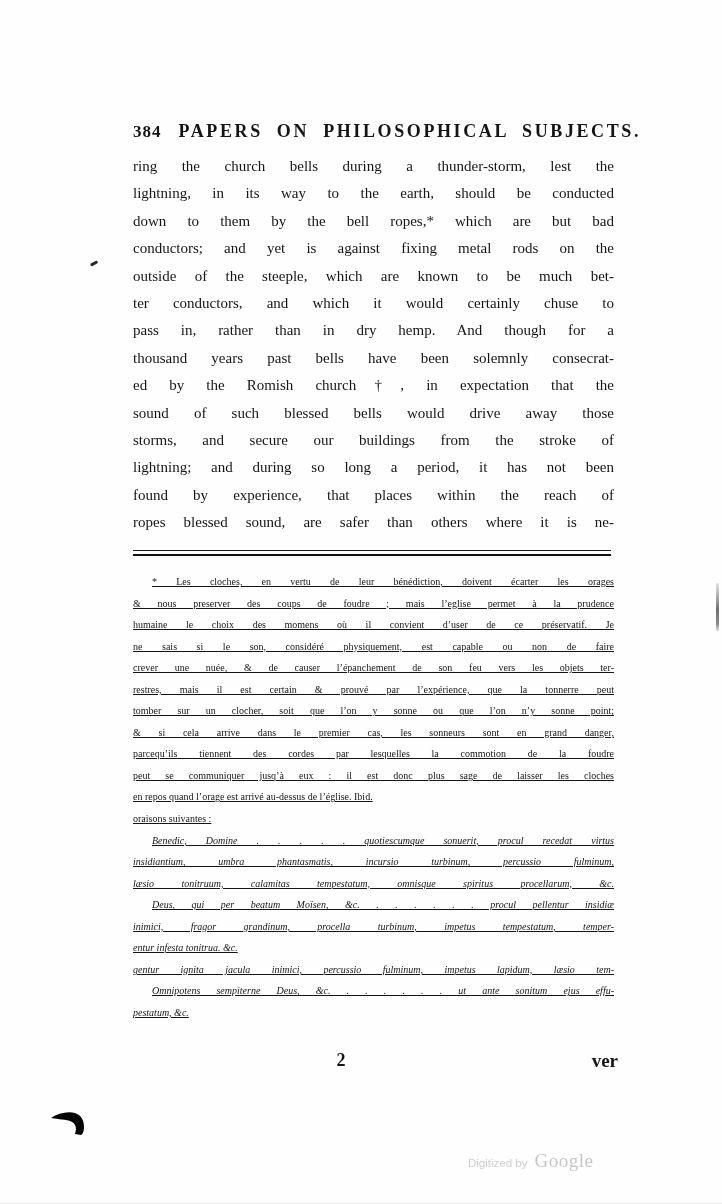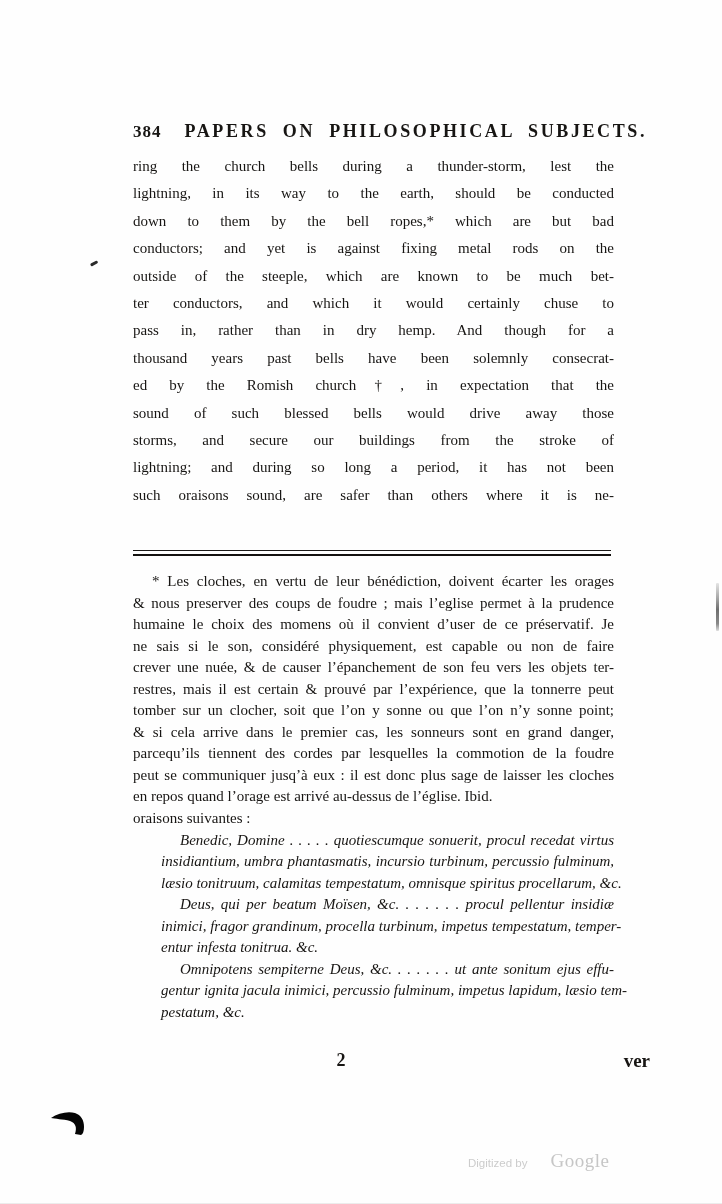--- a/index.html
+++ b/index.html
@@ -13,21 +13,21 @@
     color: #171513;
   }
   
   .header {
     position: absolute;
     left: 133px;
     top: 121px;
     width: 481px;
     display: flex;
     align-items: baseline;
-    gap: 23px;
+    gap: 17px;
   }
   .pagenum {
     font-size: 17px;
     font-weight: bold;
     letter-spacing: 1px;
   }
   .running-title {
     font-size: 18px;
     font-weight: bold;
     letter-spacing: 2.6px;
@@ -61,44 +61,45 @@
     border-bottom: 2.5px solid #141210;
   }
   
   .footnotes {
     position: absolute;
     left: 133px;
     top: 571px;
     width: 481px;
   }
   .fline {
-    font-size: 15px;
+    font-size: 10px;
     line-height: 21.55px;
     height: 21.55px;
     text-align: justify;
     text-align-last: justify;
     white-space: nowrap;
     font-weight: 500;
-  }
-  .fline.italic { font-style: italic; margin-left: 28px; }
+    text-decoration: underline;
+  }
+  .fline.italic { font-style: italic; }
   .fline.indent { text-indent: 19px; }
   .fline.no-justify { text-align: center; text-align-last: left; }
   
   .sig-mark {
     position: absolute;
     left: 133px;
     top: 1050px;
     width: 416px;
     text-align: center;
     font-size: 18px;
     font-weight: bold;
   }
   .catchword {
     position: absolute;
-    left: 572px;
+    left: 540px;
     top: 1050px;
     width: 78px;
     text-align: right;
     font-size: 19px;
     font-weight: bold;
   }
   
   .ink-blot { position: absolute; left: 50px; top: 1110px; }
   .margin-tick {
     position: absolute;
@@ -125,21 +126,21 @@
     width: 100%; height: 1px;
     background: #ececec;
   }
   
   .watermark {
     position: absolute;
     left: 468px;
     top: 1150px;
     display: flex;
     align-items: baseline;
-    gap: 23px;
+    gap: 7px;
     color: #c9c9c9;
     user-select: none;
   }
   .wm-prefix {
     font-family: "Liberation Sans", sans-serif;
     font-size: 11.5px;
     color: #cccccc;
   }
   .wm-logo {
     font-family: "Liberation Serif", serif;
@@ -165,21 +166,22 @@
       <div class="bline">down to them by the bell ropes,* which are but bad</div>
       <div class="bline">conductors; and yet is against fixing metal rods on the</div>
       <div class="bline">outside of the steeple, which are known to be much bet-</div>
       <div class="bline">ter conductors, and which it would certainly chuse to</div>
       <div class="bline">pass in, rather than in dry hemp.  And though for a</div>
       <div class="bline">thousand years past bells have been solemnly consecrat-</div>
       <div class="bline">ed by the Romish church†, in expectation that the</div>
       <div class="bline">sound of such blessed bells would drive away those</div>
       <div class="bline">storms, and secure our buildings from the stroke of</div>
       <div class="bline">lightning; and during so long a period, it has not been</div>
-      <div class="bline">such oraisons sound, are safer than others where it is ne-</div>
+      <div class="bline">found by experience, that places within the reach of</div>
+      <div class="bline">ropes blessed sound, are safer than others where it is ne-</div>
     </div>
 
   <div class="fn-rule"></div>
 
   <div class="footnotes">
 
   <div class="fline indent">* Les cloches, en vertu de leur bénédiction, doivent écarter les orages</div>
       <div class="fline">&amp; nous preserver des coups de foudre ; mais l’eglise permet à la prudence</div>
       <div class="fline">humaine le choix des momens où il convient d’user de ce préservatif.  Je</div>
       <div class="fline">ne sais si le son, considéré physiquement, est capable ou non de faire</div>
@@ -190,22 +192,22 @@
       <div class="fline">parcequ’ils tiennent des cordes par lesquelles la commotion de la foudre</div>
       <div class="fline">peut se communiquer jusq’à eux : il est donc plus sage de laisser les cloches</div>
       <div class="fline no-justify">en repos quand l’orage est arrivé au-dessus de l’église.   Ibid.</div>
       <div class="fline no-justify">oraisons suivantes :</div>
       <div class="fline italic indent">Benedic, Domine . . . . . quotiescumque sonuerit, procul recedat virtus</div>
       <div class="fline italic">insidiantium, umbra phantasmatis, incursio turbinum, percussio fulminum,</div>
       <div class="fline italic">læsio tonitruum, calamitas tempestatum, omnisque spiritus procellarum, &amp;c.</div>
       <div class="fline italic indent">Deus, qui per beatum Moïsen, &amp;c. . . . . . . procul pellentur insidiæ</div>
       <div class="fline italic">inimici, fragor grandinum, procella turbinum, impetus tempestatum, temper-</div>
       <div class="fline italic no-justify">entur infesta tonitrua. &amp;c.</div>
+      <div class="fline italic">gentur ignita jacula inimici, percussio fulminum, impetus lapidum, læsio tem-</div>
       <div class="fline italic indent">Omnipotens sempiterne Deus, &amp;c. . . . . . . ut ante sonitum ejus effu-</div>
-      <div class="fline italic">gentur ignita jacula inimici, percussio fulminum, impetus lapidum, læsio tem-</div>
       <div class="fline italic no-justify">pestatum, &amp;c.</div>
     </div>
 
   <div class="sig-mark">2</div>
   <div class="catchword">ver</div>
 
   <svg class="ink-blot" width="40" height="28" viewBox="0 0 40 28">
     <path d="M1,8 C8,3 18,1 25,3 C31,5 34,10 34,17 C34,21 33,24 31,25 L25,24 C27,18 26,13 20,11 C13,9 5,9 1,8 Z" fill="#050505"></path>
   </svg>
 

